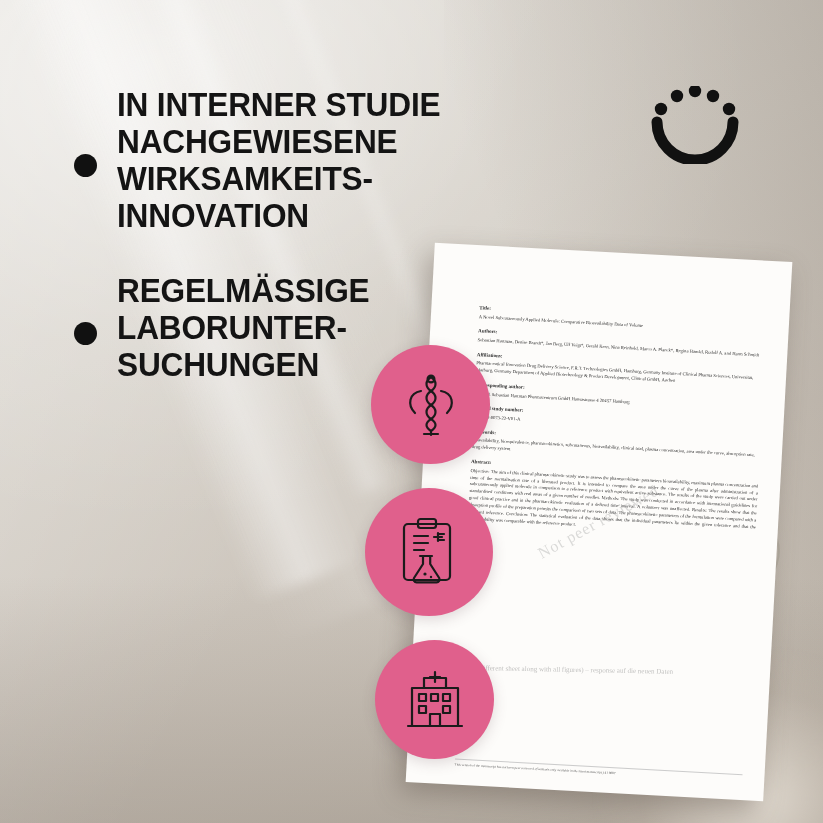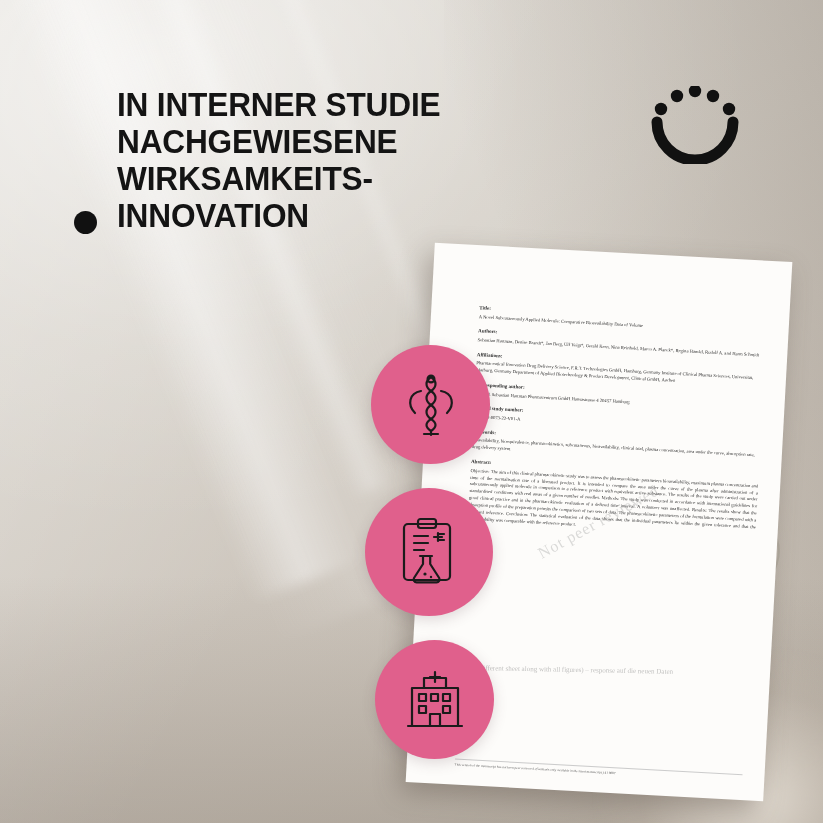--- a/index.html
+++ b/index.html
@@ -46,21 +46,21 @@
   }
   .plant{
     position:absolute;right:18px;bottom:150px;width:120px;height:180px;opacity:.55;
   }
 
   
   .logo{position:absolute;right:82px;top:86px;width:92px;height:78px;}
 
   
   .bullets{position:absolute;left:74px;top:86px;width:420px;}
-  .bullet-row{display:flex;align-items:flex-end;margin-bottom:38px;}
+  .bullet-row{display:flex;align-items:center;margin-bottom:38px;}
   .dot{
     width:23px;height:23px;border-radius:50%;background:#111;
     flex:0 0 auto;margin-top:11px;margin-right:20px;
   }
   .bullet-text{
     font-weight:bold;
     font-size:34px;
     line-height:1.09;
     letter-spacing:-0.2px;
     color:#141414;
@@ -159,20 +159,26 @@
 
 <div class="bullets">
 
   <div class="bullet-row">
     <div class="dot"></div>
     <div class="bullet-text">IN INTERNER STUDIE
 NACHGEWIESENE WIRKSAMKEITS-
 INNOVATION</div>
   </div>
 
+  <div class="bullet-row">
+    <div class="dot"></div>
+    <div class="bullet-text">REGELMÄSSIGE
+LABORUNTER-
+SUCHUNGEN</div>
+  </div>
 
 
 </div>
 
 <div class="doc-wrap">
   <div class="doc">
     <div class="doc-inner">
       <span class="h">Title:</span>
       <span class="p">A Novel Subcutaneously Applied Molecule: Comparative Bioavailability Data of Volume</span>
 

